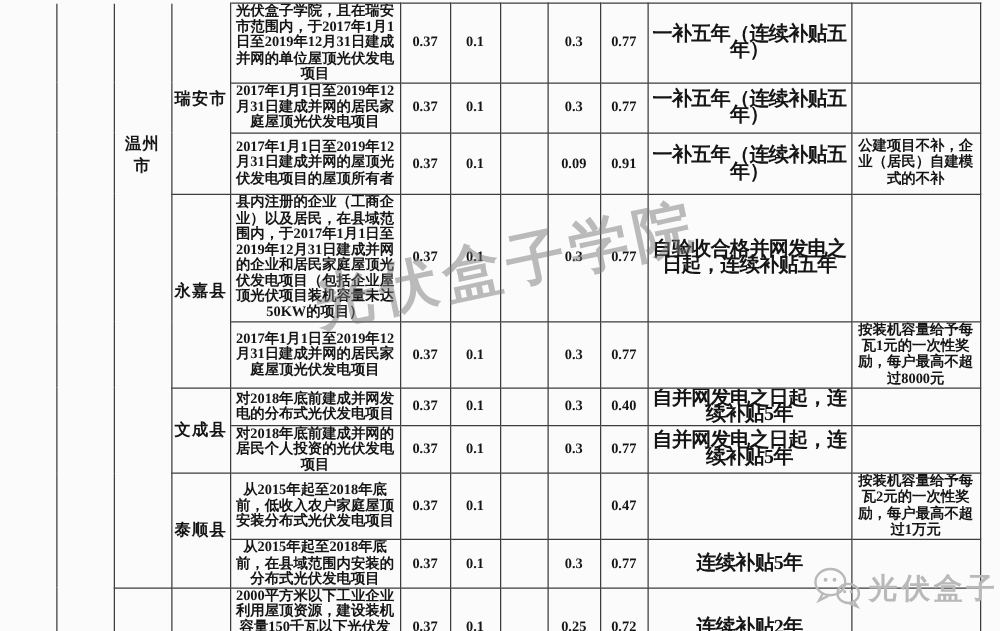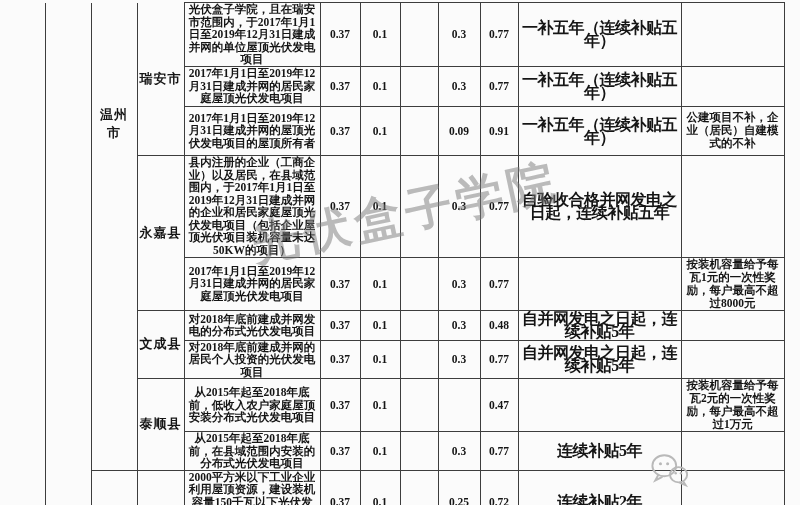--- a/index.html
+++ b/index.html
@@ -127,21 +127,21 @@
           <td class="subsidy"></td>
           <td class="note">按装机容量给予每瓦1元的一次性奖励，每户最高不超过8000元</td>
         </tr>
         <tr style="height: 30px;">
           <td class="geo" rowspan="2">文成县</td>
           <td class="project">对2018年底前建成并网发电的分布式光伏发电项目</td>
           <td class="num">0.37</td>
           <td class="num">0.1</td>
           <td class="num"></td>
           <td class="num">0.3</td>
-          <td class="num">0.48</td>
+          <td class="num">0.40</td>
           <td class="subsidy">自并网发电之日起，连续补贴5年</td>
           <td class="note"></td>
         </tr>
         <tr style="height: 35px;">
           <td class="project">对2018年底前建成并网的居民个人投资的光伏发电项目</td>
           <td class="num">0.37</td>
           <td class="num">0.1</td>
           <td class="num"></td>
           <td class="num">0.3</td>
           <td class="num">0.77</td>
@@ -194,15 +194,16 @@
         <ellipse cx="30" cy="23" rx="9" ry="8"></ellipse>
         <path d="M35 30 L37.5 34 L31.5 31.5"></path>
       </g>
       <g fill="#b9b9b9">
         <circle cx="11" cy="11.5" r="1.6"></circle>
           <circle cx="18.5" cy="11.5" r="1.6"></circle>
         <circle cx="27" cy="21.5" r="1.3"></circle>
           <circle cx="32.5" cy="21.5" r="1.3"></circle>
       </g>
     </svg>
+    <span class="brand-text">光伏盒子</span>
   </div>
 
 </div>
 
 </body></html>

